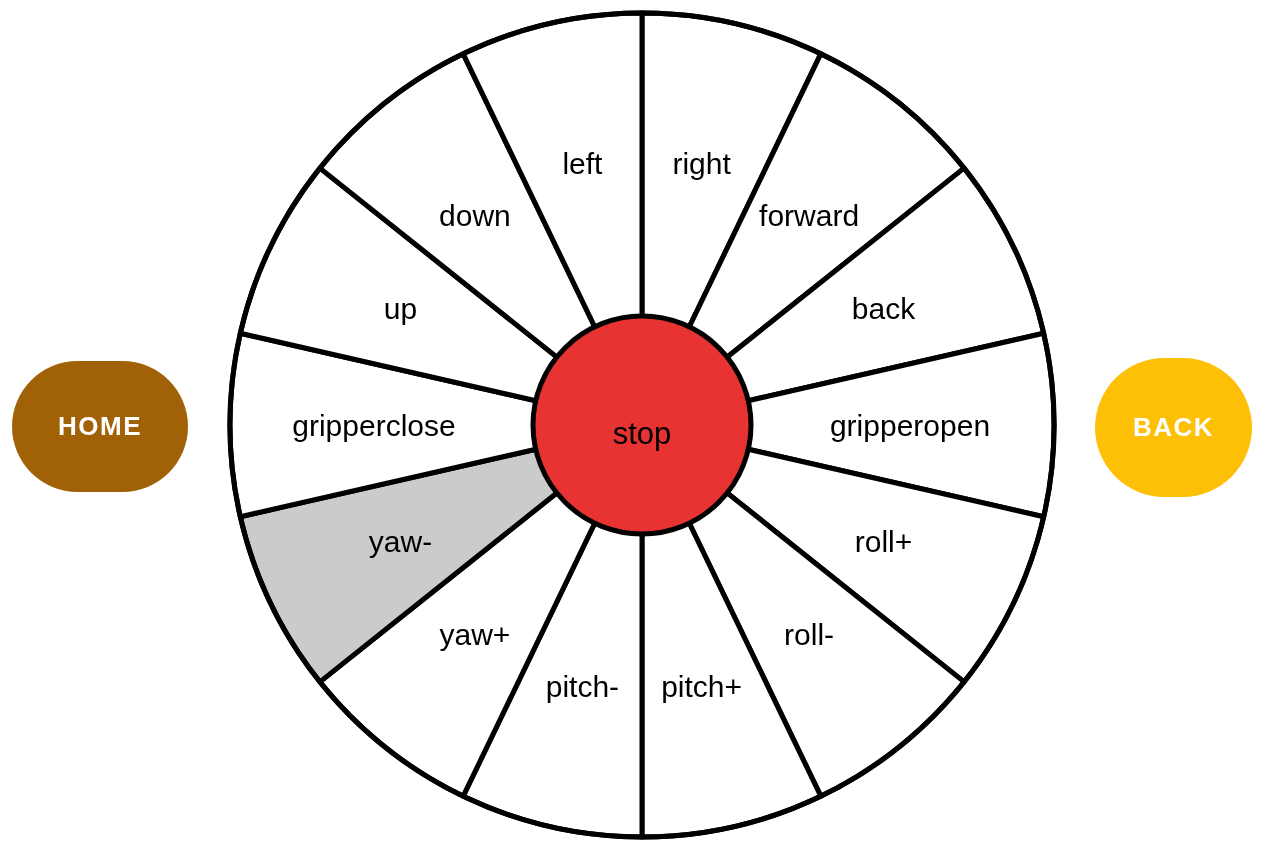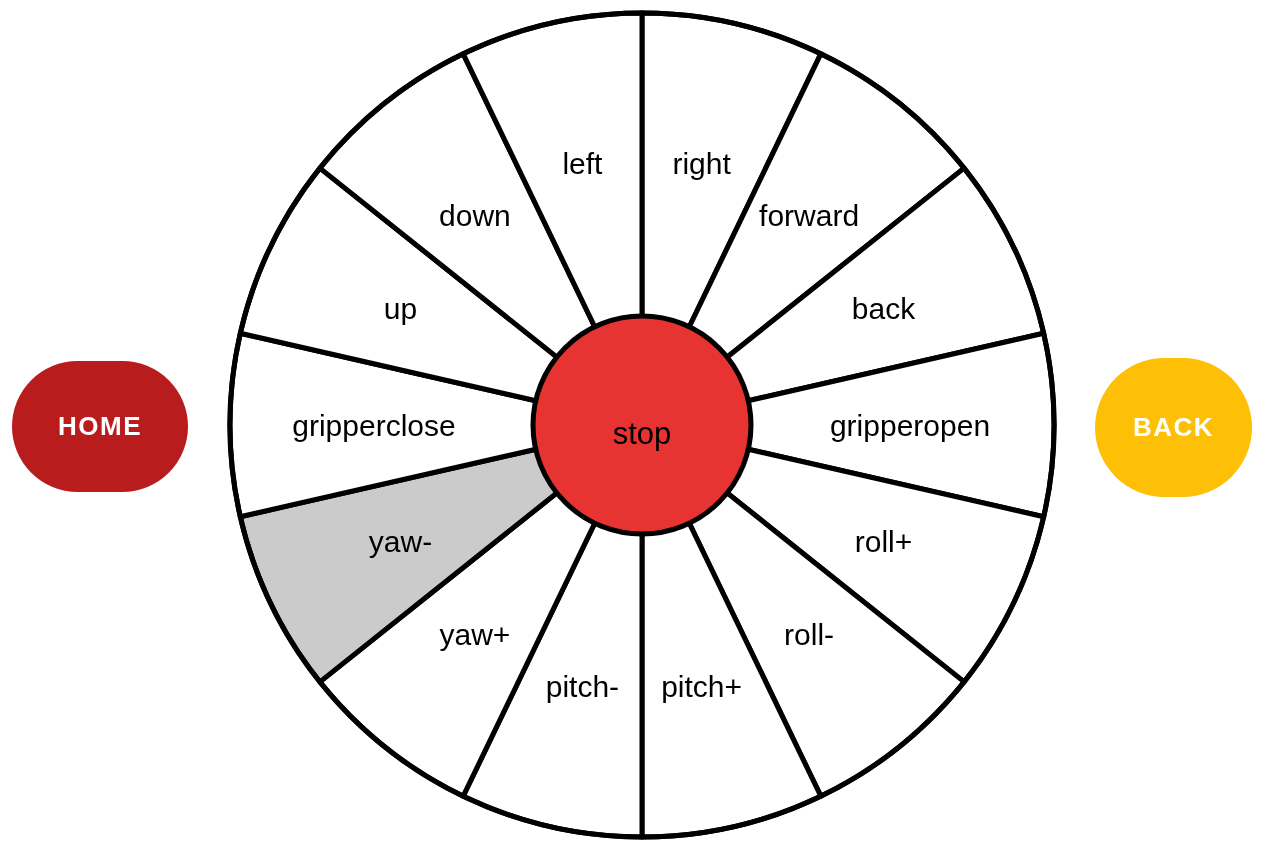--- a/index.html
+++ b/index.html
@@ -64,21 +64,21 @@
     font-size: 31px;
     text-anchor: middle;
     dominant-baseline: central;
     pointer-events: none;
   }
 </style>
 </head>
 <body style="background: rgb(255, 255, 255);">
 
 <div class="stage">
-  <button class="pill home" style="background: #b91c1c; color: rgb(255, 255, 255);">HOME</button>
+  <button class="pill home" style="background: #a16207; color: rgb(255, 255, 255);">HOME</button>
 
   <svg id="wheel" class="wheel" viewBox="0 0 1280 852">
       <path d="M 642 425 L 642.0 13.0 A 412 412 0 0 1 820.8 53.8 Z" fill="#FFFFFF" stroke="#000000" stroke-width="5" stroke-linejoin="round"></path>
       <path d="M 642 425 L 820.8 53.8 A 412 412 0 0 1 964.1 168.1 Z" fill="#FFFFFF" stroke="#000000" stroke-width="5" stroke-linejoin="round"></path>
       <path d="M 642 425 L 964.1 168.1 A 412 412 0 0 1 1043.7 333.3 Z" fill="#FFFFFF" stroke="#000000" stroke-width="5" stroke-linejoin="round"></path>
       <path d="M 642 425 L 1043.7 333.3 A 412 412 0 0 1 1043.7 516.7 Z" fill="#FFFFFF" stroke="#000000" stroke-width="5" stroke-linejoin="round"></path>
       <path d="M 642 425 L 1043.7 516.7 A 412 412 0 0 1 964.1 681.9 Z" fill="#FFFFFF" stroke="#000000" stroke-width="5" stroke-linejoin="round"></path>
       <path d="M 642 425 L 964.1 681.9 A 412 412 0 0 1 820.8 796.2 Z" fill="#FFFFFF" stroke="#000000" stroke-width="5" stroke-linejoin="round"></path>
       <path d="M 642 425 L 820.8 796.2 A 412 412 0 0 1 642.0 837.0 Z" fill="#FFFFFF" stroke="#000000" stroke-width="5" stroke-linejoin="round"></path>
       <path d="M 642 425 L 642.0 837.0 A 412 412 0 0 1 463.2 796.2 Z" fill="#FFFFFF" stroke="#000000" stroke-width="5" stroke-linejoin="round"></path>

